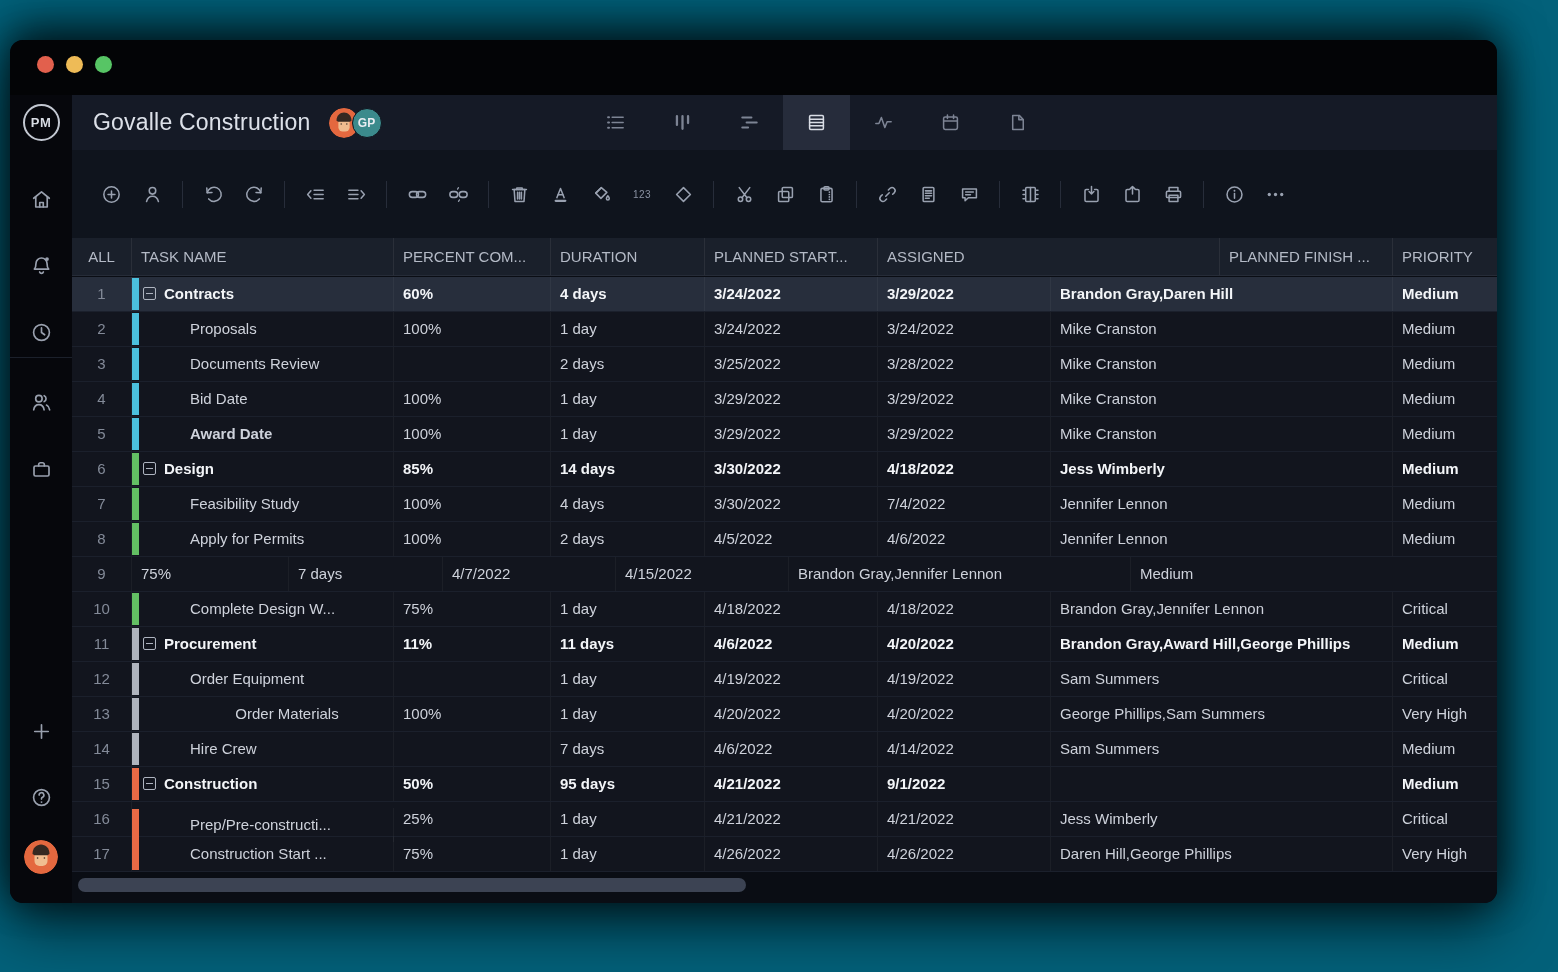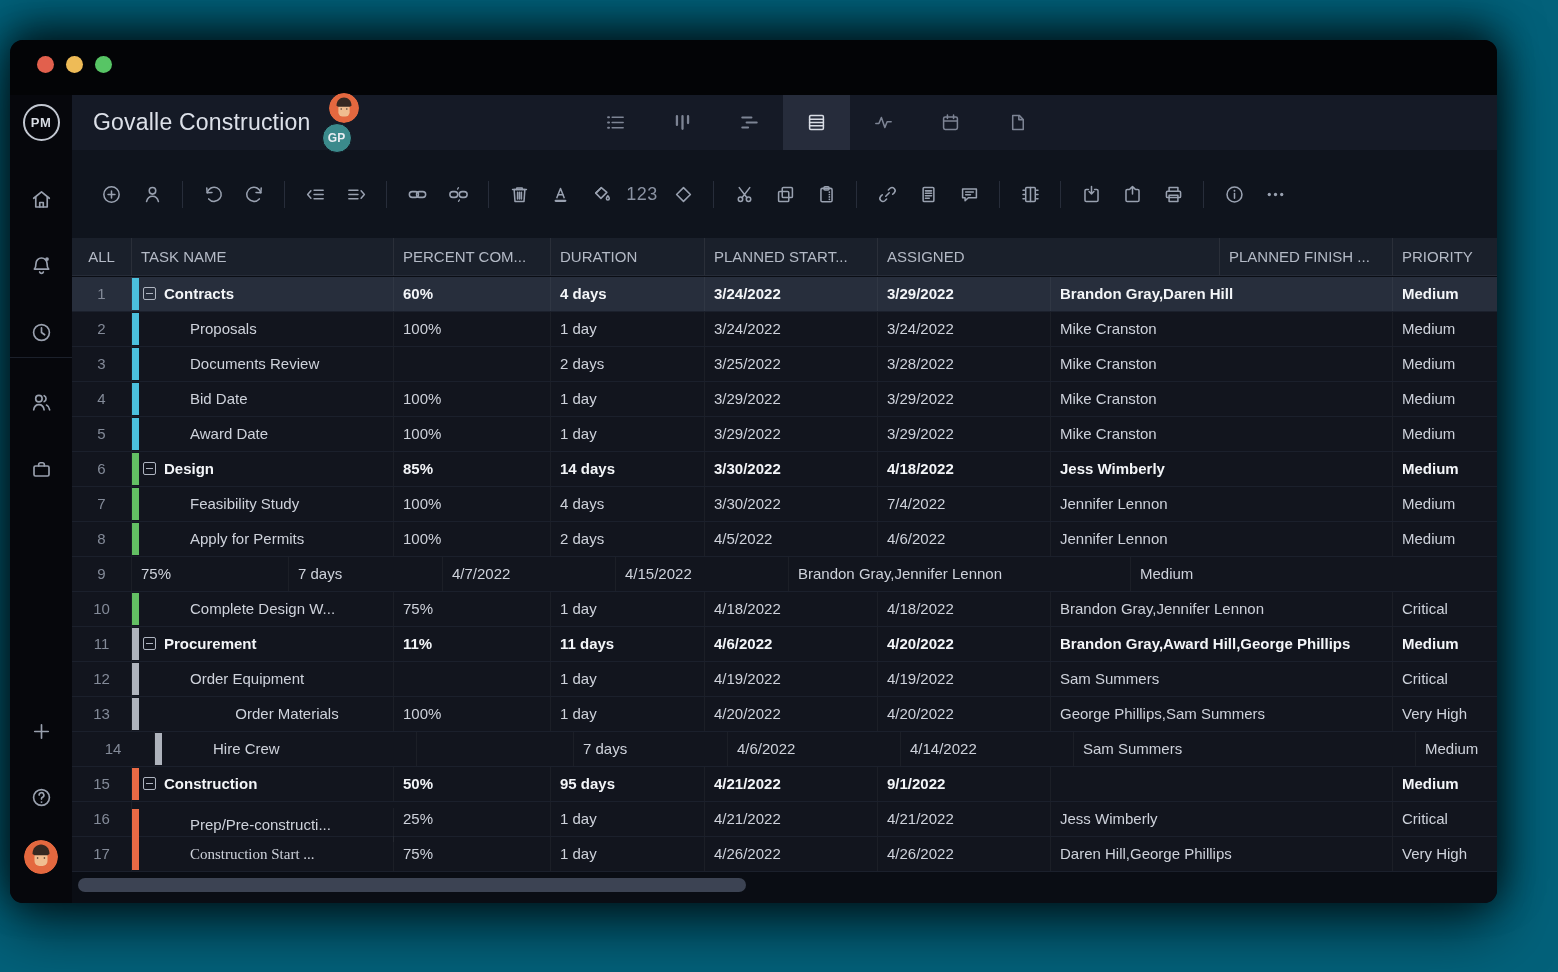--- a/index.html
+++ b/index.html
@@ -29,35 +29,35 @@
     background:none; border:none; color:#99a0ae; display:flex; align-items:center; justify-content:center; cursor:pointer; }
   .rail-btn svg{ width:25px; height:25px; }
   .rail-divider{ position:absolute; left:0; right:0; top:262px; height:1px; background:#1b202b; }
   .rail-avatar{ position:absolute; top:745px; left:50%; transform:translateX(-50%);
     width:34px; height:34px; border-radius:50%; overflow:hidden; border:none; background:none; padding:0; cursor:pointer;}
   .rail-avatar svg{ width:34px; height:34px; display:block; }
   
   .main{ flex:1; display:flex; flex-direction:column; min-width:0; }
   .project-header{ height:55px; background:#151a26; display:flex; align-items:center; position:relative; flex:none; }
   .project-title{ margin-left:21px; font-size:23px; color:#dde1e9; font-weight:500; letter-spacing:.2px; }
-  .avatars{ display:flex; margin-left:18px;flex-direction:column; }
+  .avatars{ display:flex; margin-left:18px; }
   .avatar{ width:30px; height:30px; border-radius:50%; overflow:hidden; display:flex; align-items:center; justify-content:center; flex:none; }
   .avatar svg{ width:30px; height:30px; display:block; }
   .avatar.initials{ margin-left:-7px; font-size:12px; font-weight:bold; color:#e9edf2; border:1px solid #10141e; }
   .views{ position:absolute; left:510px; top:0; height:55px; display:flex; }
   .view-tab{ width:67px; height:55px; display:flex; align-items:center; justify-content:center; color:#7d8494; cursor:pointer; }
   .view-tab.active{ background:#262c3b; color:#d9dde5; }
   .view-tab svg{ width:23px; height:23px; }
   
   .toolbar{ height:88px; background:#0f141d; display:flex; align-items:center; padding-left:22px; flex:none; }
   .tb-btn{ width:34px; height:34px; margin-right:7px; display:flex; align-items:center; justify-content:center;
     background:none; border:none; color:#99a1b0; cursor:pointer; flex:none; }
   .tb-btn svg{ width:23px; height:23px; }
   .tb-divider{ width:1px; height:27px; background:#272d3a; margin:0 13px 0 6px; flex:none; }
-  .num123{ font-size:18px; color:#8a92a2; letter-spacing:.5px; white-space:nowrap; }
+  .num123{ font-size:10px; color:#8a92a2; letter-spacing:.5px; white-space:nowrap; }
   
   .tb-btn svg, .view-tab svg, .rail-btn svg{
     fill:none; stroke:currentColor; stroke-width:1.6; stroke-linecap:round; stroke-linejoin:round; }
   
   .table{ flex:1; background:#0a0d14; position:relative; overflow:hidden; }
   .thead{ display:flex; height:39px; }
   .th{ height:38px; line-height:38px; background:#1a202b; color:#b4bac6; font-size:15px;
     padding:0 9px; border-right:1px solid rgba(255,255,255,.07); border-bottom:1px solid #262c38;
     white-space:nowrap; overflow:hidden; flex:none; cursor:pointer; }
   .th.th-all{ text-align:center; padding:0; }
@@ -500,21 +500,21 @@
               <div class="td task" style="width: 262px;"><span class="bar" style="background: rgb(75, 192, 221);"></span><span>Bid Date</span></div>
               <div class="td" style="width: 157px;">100%</div>
               <div class="td" style="width: 154px;">1 day</div>
               <div class="td" style="width: 173px;">3/29/2022</div>
               <div class="td" style="width: 173px;">3/29/2022</div>
               <div class="td" style="width: 342px;">Mike Cranston</div>
               <div class="td" style="width: 104px;">Medium</div>
             </div>
             <div class="tr">
               <div class="td num" style="width: 60px;">5</div>
-              <div class="td task" style="width: 262px;"><span class="bar" style="background: rgb(75, 192, 221);"></span><span>Award Date</span></div>
+              <div class="td task" style="width: 262px; font-weight: bold;"><span class="bar" style="background: rgb(75, 192, 221);"></span><span>Award Date</span></div>
               <div class="td" style="width: 157px;">100%</div>
               <div class="td" style="width: 154px;">1 day</div>
               <div class="td" style="width: 173px;">3/29/2022</div>
               <div class="td" style="width: 173px;">3/29/2022</div>
               <div class="td" style="width: 342px;">Mike Cranston</div>
               <div class="td" style="width: 104px;">Medium</div>
             </div>
             <div class="tr group">
               <div class="td num" style="width: 60px;">6</div>
               <div class="td task" style="width: 262px;"><span class="bar" style="background: rgb(99, 191, 99);"></span><span class="collapse-box"></span><span>Design</span></div>
@@ -588,21 +588,21 @@
               <div class="td num" style="width: 60px;">13</div>
               <div class="td task" style="width: 262px; text-align: center;"><span class="bar" style="background: rgb(174, 179, 188);"></span><span>Order Materials</span></div>
               <div class="td" style="width: 157px;">100%</div>
               <div class="td" style="width: 154px;">1 day</div>
               <div class="td" style="width: 173px;">4/20/2022</div>
               <div class="td" style="width: 173px;">4/20/2022</div>
               <div class="td" style="width: 342px;">George Phillips,Sam Summers</div>
               <div class="td" style="width: 104px;">Very High</div>
             </div>
             <div class="tr">
-              <div class="td num" style="width: 83px;">14</div>
+              <div class="td num" style="width: 60px;">14</div>
               <div class="td task" style="width: 262px;"><span class="bar" style="background: rgb(174, 179, 188);"></span><span>Hire Crew</span></div>
               <div class="td" style="width: 157px;"></div>
               <div class="td" style="width: 154px;">7 days</div>
               <div class="td" style="width: 173px;">4/6/2022</div>
               <div class="td" style="width: 173px;">4/14/2022</div>
               <div class="td" style="width: 342px;">Sam Summers</div>
               <div class="td" style="width: 104px;">Medium</div>
             </div>
             <div class="tr group">
               <div class="td num" style="width: 60px;">15</div>
@@ -619,21 +619,21 @@
               <div class="td task" style="width: 262px; margin-top: 6px;"><span class="bar" style="background: rgb(234, 106, 69);"></span><span>Prep/Pre-constructi...</span></div>
               <div class="td" style="width: 157px;">25%</div>
               <div class="td" style="width: 154px;">1 day</div>
               <div class="td" style="width: 173px;">4/21/2022</div>
               <div class="td" style="width: 173px;">4/21/2022</div>
               <div class="td" style="width: 342px;">Jess Wimberly</div>
               <div class="td" style="width: 104px;">Critical</div>
             </div>
             <div class="tr">
               <div class="td num" style="width: 60px;">17</div>
-              <div class="td task" style="width: 262px; font-family: Liberation Serif, serif;"><span class="bar" style="background: rgb(234, 106, 69);"></span><span>Construction Start ...</span></div>
+              <div class="td task" style="width: 262px;"><span class="bar" style="background: rgb(234, 106, 69);"></span><span>Construction Start ...</span></div>
               <div class="td" style="width: 157px;">75%</div>
               <div class="td" style="width: 154px;">1 day</div>
               <div class="td" style="width: 173px;">4/26/2022</div>
               <div class="td" style="width: 173px;">4/26/2022</div>
               <div class="td" style="width: 342px;">Daren Hill,George Phillips</div>
               <div class="td" style="width: 104px;">Very High</div>
             </div>
           </div>
         <div class="hscroll"></div>
       </div>

